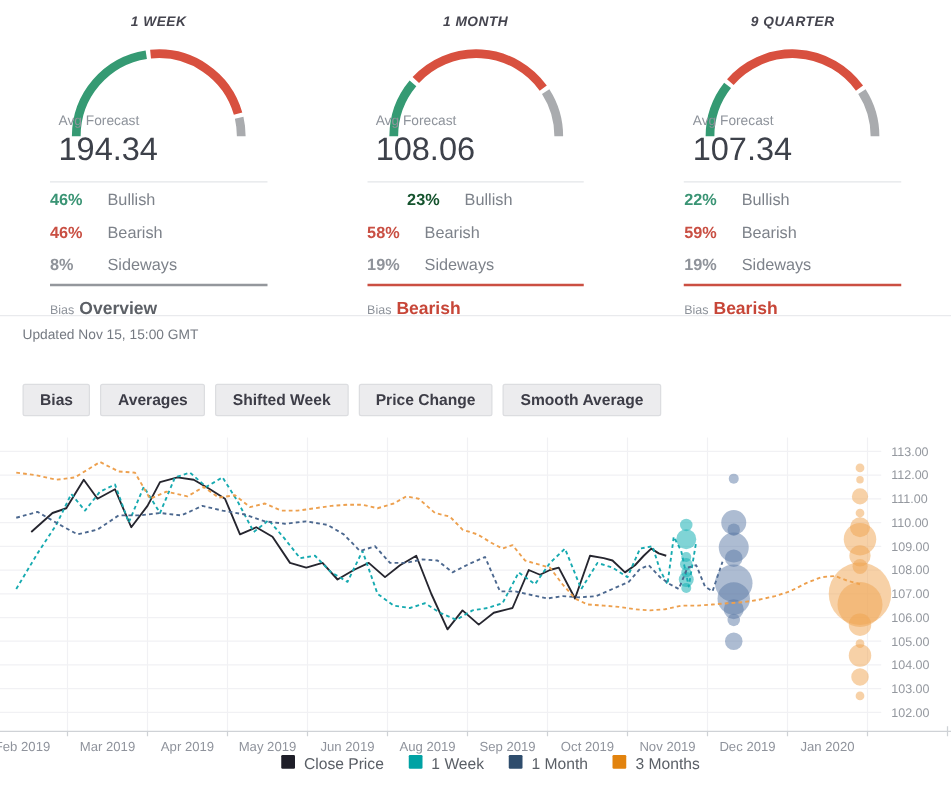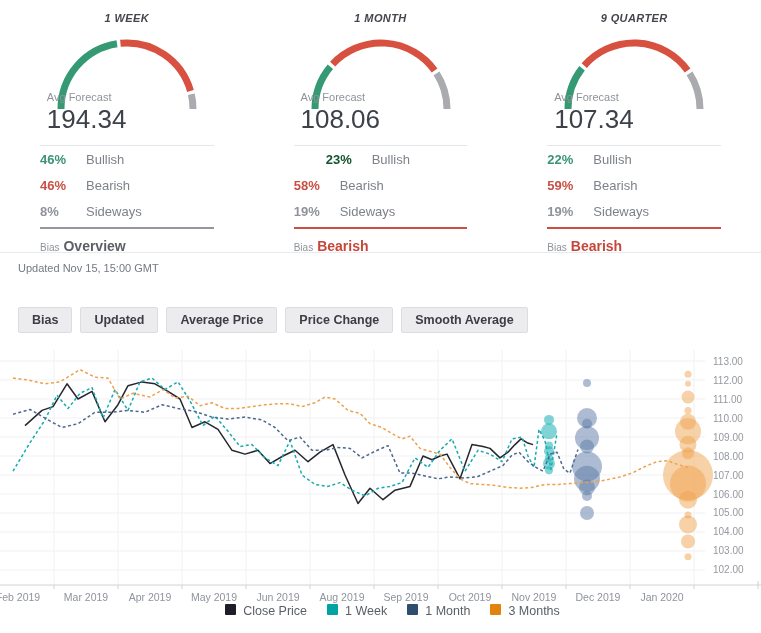--- a/index.html
+++ b/index.html
@@ -142,22 +142,22 @@
       </div>
     </div>
 
   </div>
 
   <div class="section-divider"></div>
   <div class="updated">Updated Nov 15, 15:00 GMT</div>
 
   <div class="tabs">
     <button class="tab">Bias</button>
-    <button class="tab">Updated</button>
-    <button class="tab">Average Price</button>
+    <button class="tab">Averages</button>
+    <button class="tab">Shifted Week</button>
     <button class="tab">Price Change</button>
     <button class="tab">Smooth Average</button>
   </div>
 
   <svg id="chart-svg">
       <line x1="0" y1="11.018593371058978" x2="705" y2="11.018593371058978" stroke="#f1f1f4" stroke-width="1"></line>
       <text x="713" y="14.518593371058978" fill="#94989f" font-size="10">113.00</text>
       <line x1="0" y1="30.016168148746928" x2="705" y2="30.016168148746928" stroke="#f1f1f4" stroke-width="1"></line>
       <text x="713" y="33.51616814874693" fill="#94989f" font-size="10">112.00</text>
       <line x1="0" y1="49.01374292643487" x2="705" y2="49.01374292643487" stroke="#f1f1f4" stroke-width="1"></line>

